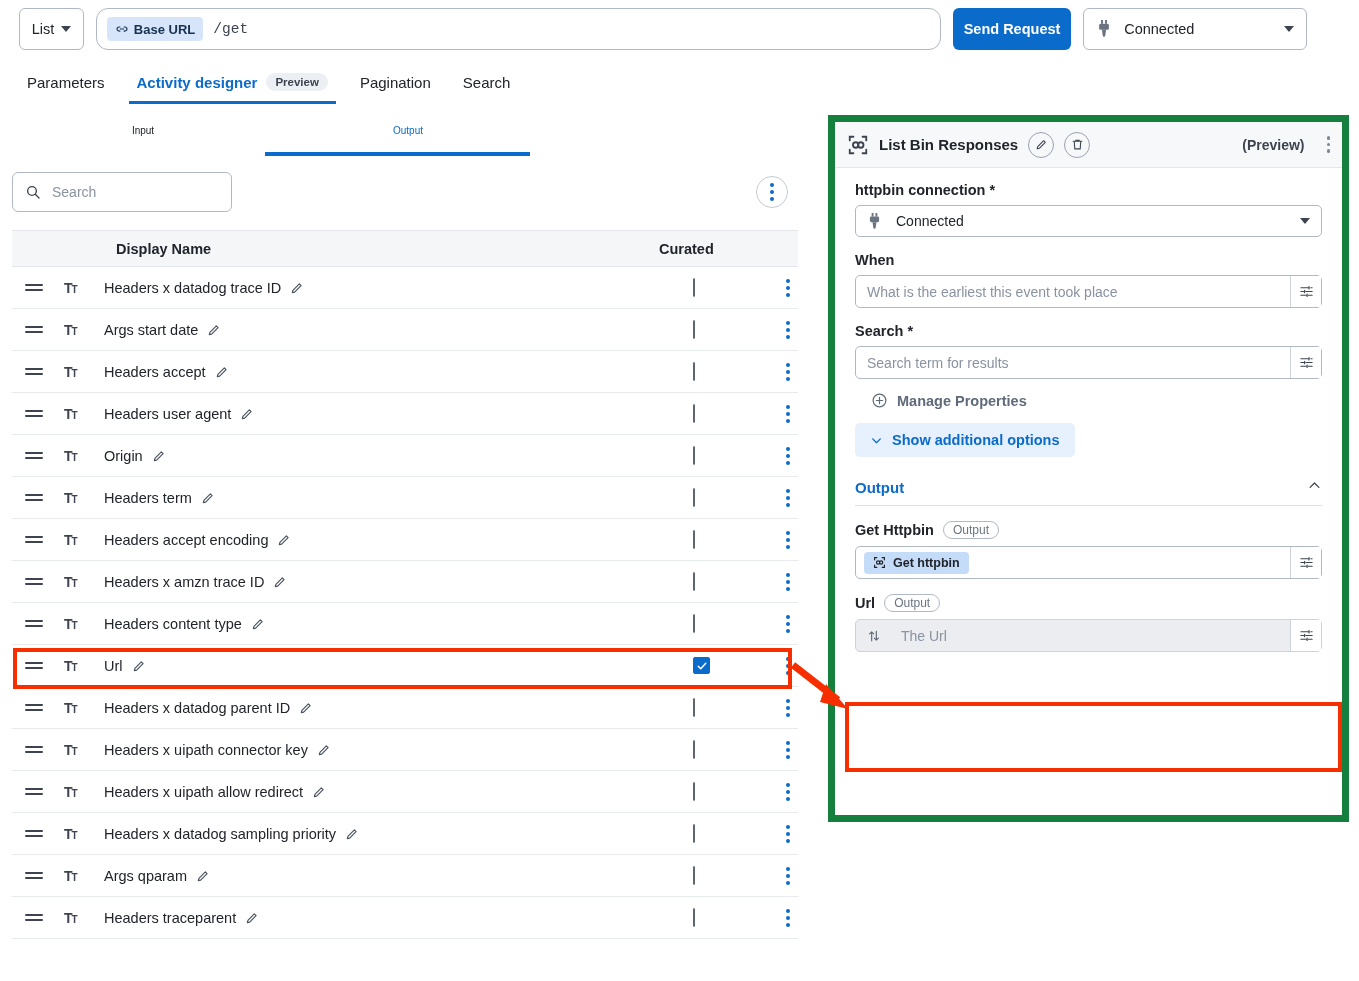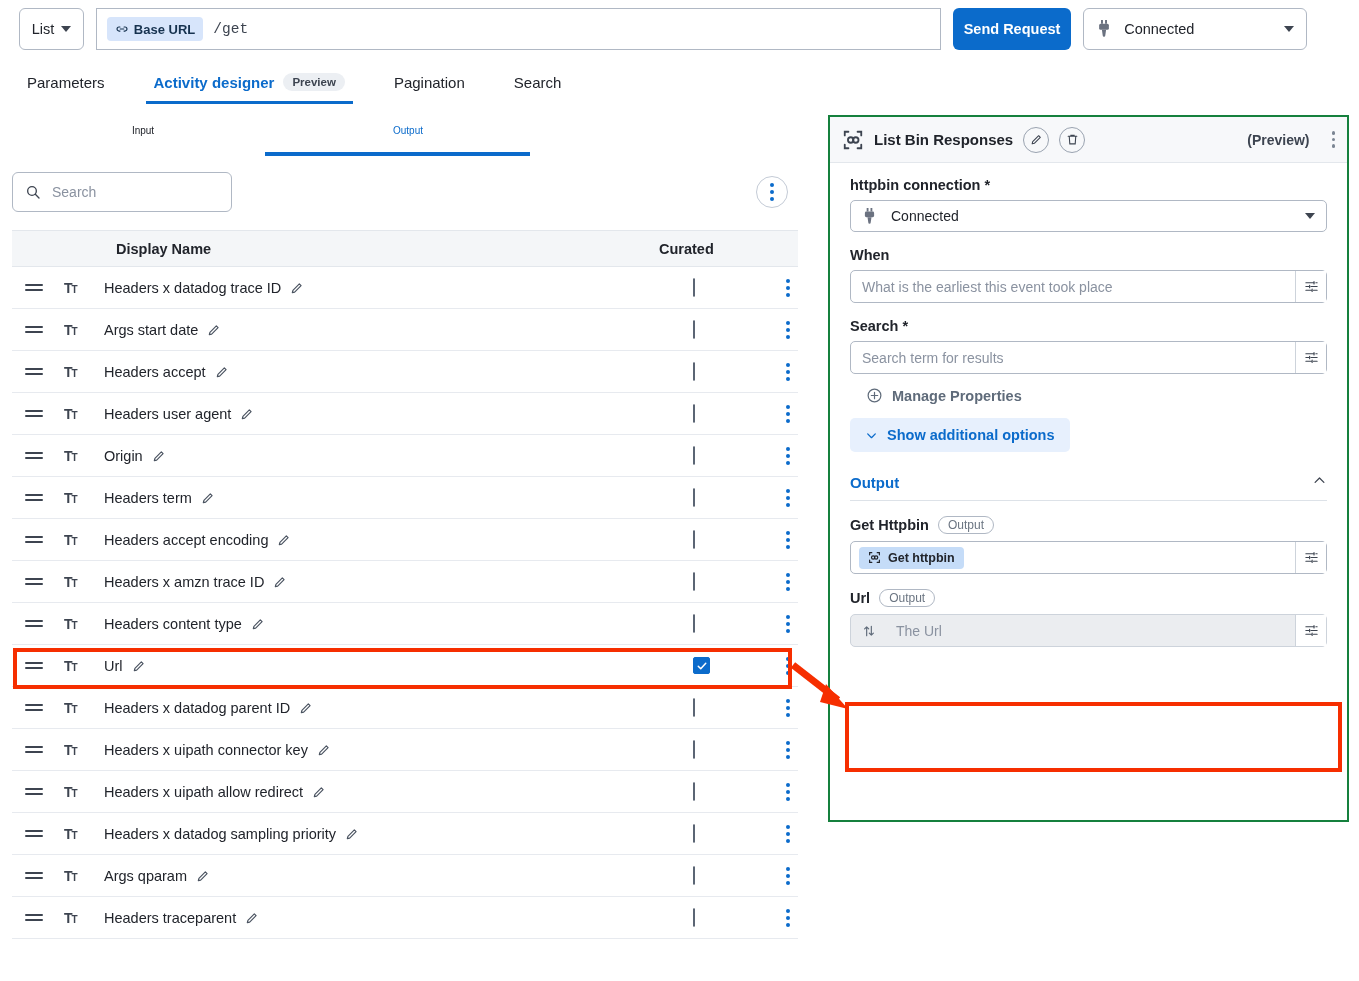--- a/index.html
+++ b/index.html
@@ -21,21 +21,21 @@
   .op-select {
     width: 70px; height: 42px; border: 1px solid #b0b8c4; border-radius: 6px;
     display: flex; align-items: center; justify-content: center; gap: 7px;
     font-size: 14.5px; color: #21242b; background: #fff; cursor: pointer;
   }
   .caret-dn {
     width: 0; height: 0; border-left: 5px solid transparent;
     border-right: 5px solid transparent; border-top: 6px solid #3d4450;
   }
   .url-bar {
-    flex: 0 0 845px; height: 42px; border: 1px solid #b0b8c4; border-radius: 0;
+    flex: 0 0 845px; height: 42px; border: 1px solid #b0b8c4; border-radius: 12px;
     background: #fff; display: flex; align-items: center; padding: 0 10px; gap: 10px;
   }
   .chip-baseurl {
     background: #d7e5fb; border-radius: 4px; height: 24px; display: flex;
     align-items: center; gap: 5px; padding: 0 8px;
     font-size: 13px; font-weight: bold; color: #16324f;
   }
   .url-path { font-size: 14.5px; color: #3d4450; font-family: Liberation Mono, monospace; }
   .send-btn {
     width: 127px; height: 42px; background: #0b6bcb; color: #fff;
@@ -45,21 +45,21 @@
   .conn-select {
     width: 240px; height: 42px; border: 1px solid #b0b8c4; border-radius: 6px;
     background: #fff; display: flex; align-items: center; padding: 0 12px;
     gap: 12px; cursor: pointer;
   }
   .conn-select .lbl { font-size: 14.5px; color: #21242b; flex: 1; }
 
   
   .maintabs {
     position: absolute; left: 0; top: 60px; width: 828px; height: 44px;
-    display: flex; align-items: center; gap: 17px; padding-left: 11px;
+    display: flex; align-items: center; gap: 0px; padding-left: 11px;
   }
   .mt {
     position: relative; height: 44px; display: flex; align-items: center;
     gap: 9px; padding: 0 16px; font-size: 15px; color: #21242b; cursor: pointer;
   }
   .mt.active { color: #0b6bcb; font-weight: bold; }
   .mt.active:after {
     content: ""; position: absolute; left: 8px; right: 8px; bottom: 0;
     height: 3px; background: #0b6bcb;
   }
@@ -138,21 +138,21 @@
   .row-kebab { position: absolute; left: 774px; cursor: pointer; }
 
   .hl-row {
     position: absolute; left: 13px; top: 648px; width: 779px; height: 41px;
     border: 4px solid #f62e00; z-index: 6; pointer-events: none;
   }
 
   
   .panel {
     position: absolute; left: 828px; top: 115px; width: 521px; height: 707px;
-    border: 2px solid #15803d; background: #fff;
+    border: 7px solid #15803d; background: #fff;
   }
   .panel-head {
     height: 46px; background: #f7f8fa; border-bottom: 1px solid #e3e7ec;
     display: flex; align-items: center; padding: 0 12px; gap: 10px;
   }
   .panel-title { font-size: 15px; font-weight: bold; color: #21242b; }
   .circ-btn {
     width: 26px; height: 26px; border: 1px solid #9aa3b0; border-radius: 50%;
     display: flex; align-items: center; justify-content: center; cursor: pointer; background: #f7f8fa;
   }

